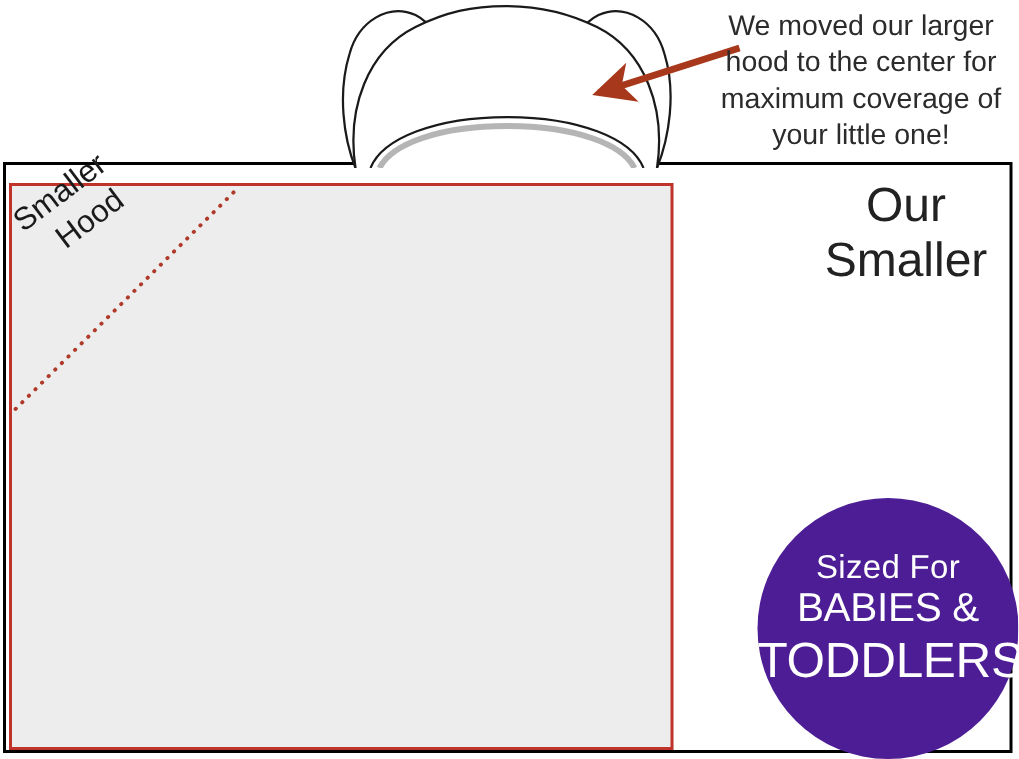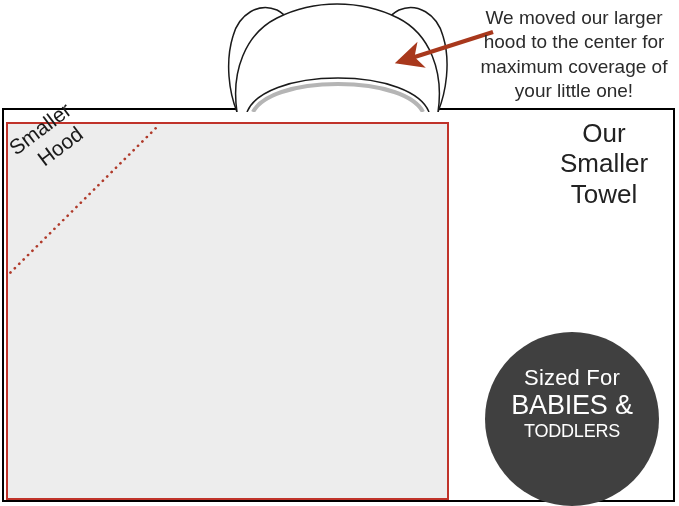--- a/index.html
+++ b/index.html
@@ -75,21 +75,21 @@
     line-height: 1.16;
     color: #222222;
   }
 
   .our-larger-towel-label {
     position: absolute;
     left: 538px;
     top: 118px;
     width: 132px;
     text-align: center;
-    font-size: 26px;
+    font-size: 32px;
     line-height: 1.17;
     color: #222222;
   }
 
   
   .callout-text {
     position: absolute;
     left: 470px;
     top: 6px;
     width: 208px;
@@ -113,26 +113,26 @@
     position: absolute;
     left: 385px;
     top: 18px;
     width: 110px;
     height: 60px;
   }
 
   
   .badge {
     position: absolute;
-    left: 485px;
+    left: 505px;
     top: 332px;
     width: 174px;
     height: 174px;
     border-radius: 50%;
-    background: #404040;
+    background: #4c1d95;
     overflow: visible;
   }
   .badge-inner {
     position: absolute;
     left: 0;
     top: 34px;
     width: 174px;
     text-align: center;
     color: #ffffff;
   }
@@ -140,21 +140,21 @@
     font-size: 22px;
     line-height: 1.1;
     letter-spacing: 0.2px;
   }
   .badge-line2, .badge-line3 {
     font-weight: normal;
     font-size: 27px;
     line-height: 1.14;
     letter-spacing: -0.2px;
   }
-  .badge-line3 { font-size: 18px; }
+  .badge-line3 { font-size: 33px; }
 </style>
 </head>
 <body>
 
 <div id="canvas">
 
   <div class="outer-towel"></div>
 
   <div class="inner-towel"></div>
 
@@ -164,21 +164,20 @@
 
   <div class="smaller-hood-label">
     <span class="l1">Smaller</span>
     <span class="l2">Hood</span>
   </div>
 
 
   <div class="our-larger-towel-label">
     <div>Our</div>
     <div>Smaller</div>
-    <div>Towel</div>
   </div>
 
   <svg class="hood-art" viewBox="0 0 245 112" xmlns="http://www.w3.org/2000/svg">
 
     <path d="M22 112 C 14 92, 10 62, 18 36 C 24 14, 44 2, 62 10 C 72 15, 78 26, 80 36" fill="#ffffff" stroke="#1a1a1a" stroke-width="1.5" stroke-linecap="round"></path>
 
     <path d="M223 112 C 231 92, 236 62, 228 36 C 222 14, 202 2, 184 10 C 174 15, 167 26, 165 36" fill="#ffffff" stroke="#1a1a1a" stroke-width="1.5" stroke-linecap="round"></path>
 
     <path d="M22 112 C 16 72, 30 34, 62 18 C 82 8, 100 4, 122 4 C 144 4, 163 8, 183 18 C 215 34, 229 72, 223 112" fill="#ffffff" stroke="#1a1a1a" stroke-width="1.5" stroke-linecap="round"></path>
 

